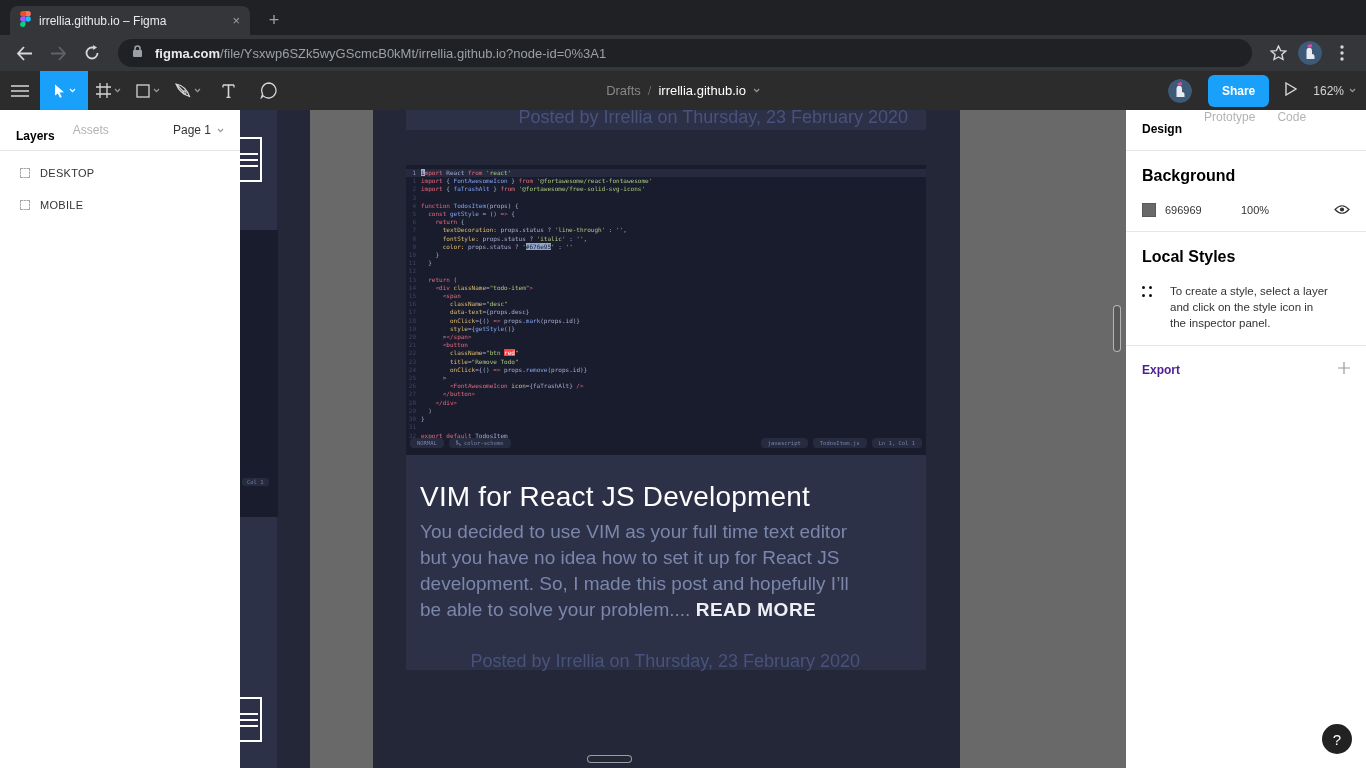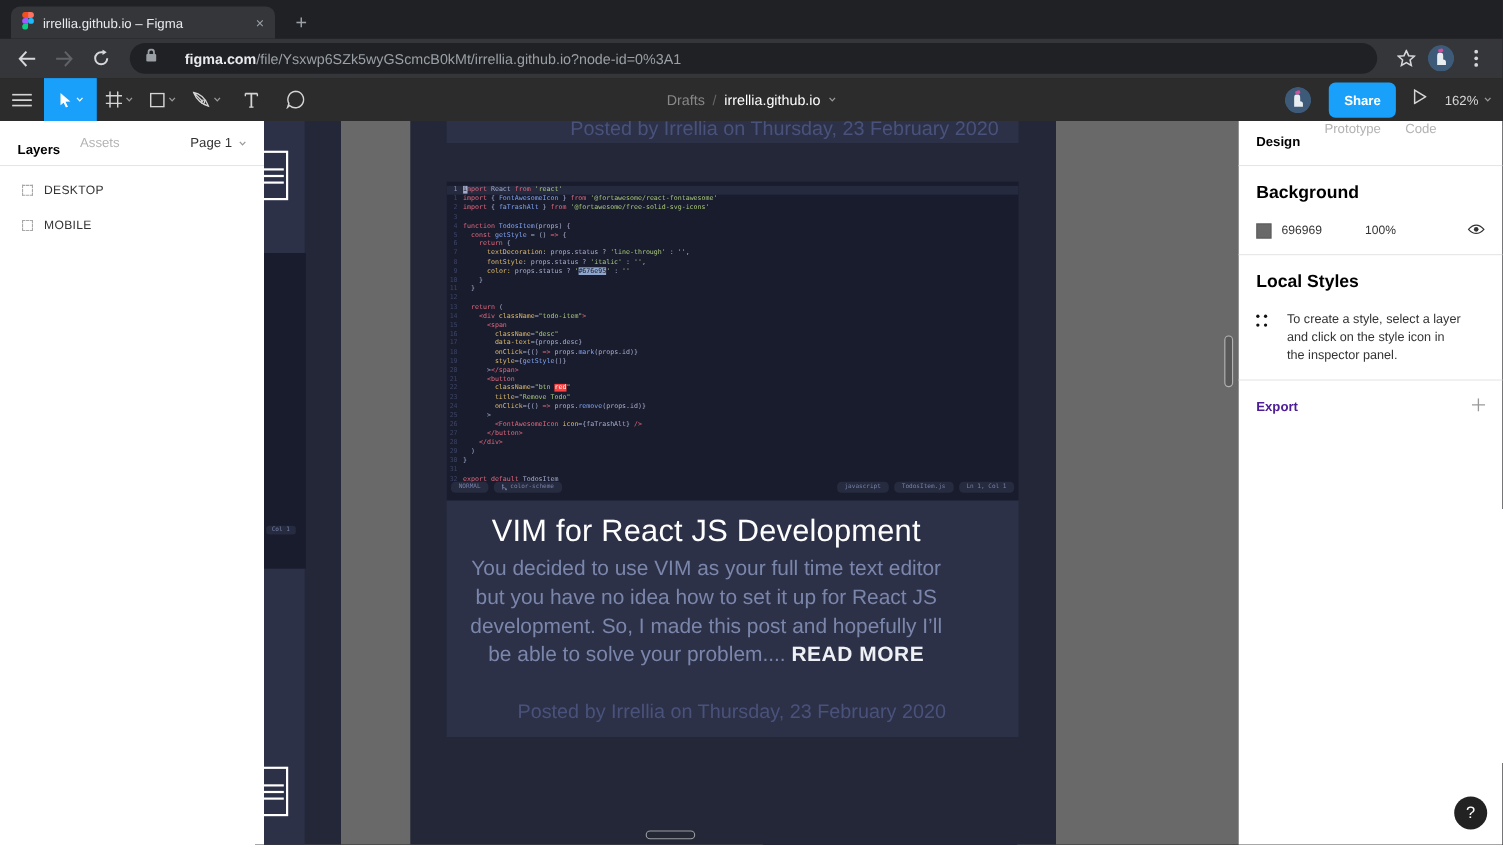--- a/index.html
+++ b/index.html
@@ -12,21 +12,21 @@
     background:#35363a; border-radius:8px 8px 0 0; display:flex; align-items:center;
     gap:8px; padding:0 10px; color:#e8eaed; font-size:12px; }
   .tab-title { flex:1; white-space:nowrap; overflow:hidden; }
   .tab-close { color:#9aa0a6; font-size:13px; cursor:default; }
   .newtab { position:absolute; left:262px; top:8px; color:#9aa0a6; font-size:18px;
     width:24px; height:24px; text-align:center; line-height:24px; }
   .addressbar { height:36px; background:#35363a; display:flex; align-items:center;
     padding:0 10px; gap:6px; }
   .nav-ic { width:28px; height:28px; display:flex; align-items:center; justify-content:center; }
   .urlpill { flex:1; height:28px; background:#202124; border-radius:14px; display:flex;
-    align-items:center; gap:25px; padding:0 14px; margin:0 6px; overflow:hidden; }
+    align-items:center; gap:12px; padding:0 14px; margin:0 6px; overflow:hidden; }
   .url { font-size:13px; white-space:nowrap; }
   .url .dom { color:#e8eaed; font-weight:bold; }
   .url .path { color:#9aa0a6; }
   .avatar22 { width:24px; height:24px; border-radius:50%; overflow:hidden; flex:0 0 auto; }
 
   
   .ftoolbar { height:39px; background:#2c2c2c; display:flex; align-items:center; position:relative; }
   .tool { width:40px; height:39px; display:flex; align-items:center; justify-content:center; gap:3px; }
   .tool.active { background:#18a0fb; width:48px; }
   .crumbs { position:absolute; left:50%; transform:translateX(-50%); display:flex;
@@ -65,21 +65,21 @@
   .m-btn i { display:block; width:22px; height:2px; background:#fff; }
   .m-colpill { position:absolute; left:2px; top:368px; background:#262b3f; color:#7780a8;
     font:5.5px "DejaVu Sans Mono", monospace; padding:1px 5px; border-radius:3px; }
 
   
   .desktop { position:absolute; left:133px; top:0; width:587px; height:658px; background:#232738; }
   .card-cut { position:absolute; left:33px; top:0; width:520px; height:20px; background:#2c3148;
     display:flex; align-items:flex-end; justify-content:flex-end; padding:0 18px 2px 0; }
   .meta-txt { color:#49527a; font-size:18px; }
   .blog-card { position:absolute; left:33px; top:55px; width:520px; height:505px; background:#2c3148; }
-  .post-body { position:absolute; left:0; top:290px; width:472px; height:215px; padding:12px 14px 0 14px;text-align:center; }
+  .post-body { position:absolute; left:0; top:304px; width:472px; height:215px; padding:12px 14px 0 14px; }
   .post-title { color:#fefefe; font-size:28px; font-weight:500; letter-spacing:.2px; }
   .post-extract { margin-top:6px; color:#7b86ab; font-size:19px; line-height:26px; }
   .readmore { color:#eef0f5; font-weight:bold; letter-spacing:.5px; }
   .post-meta { position:absolute; right:18px; bottom:12px; }
 
   
   .editor { position:absolute; left:0; top:0; width:520px; height:290px; background:#191c2d;
     font:6px/8.2px "DejaVu Sans Mono", monospace; overflow:hidden; }
   .code-lines { padding-top:4px; }
   .cl { display:flex; white-space:pre; }

